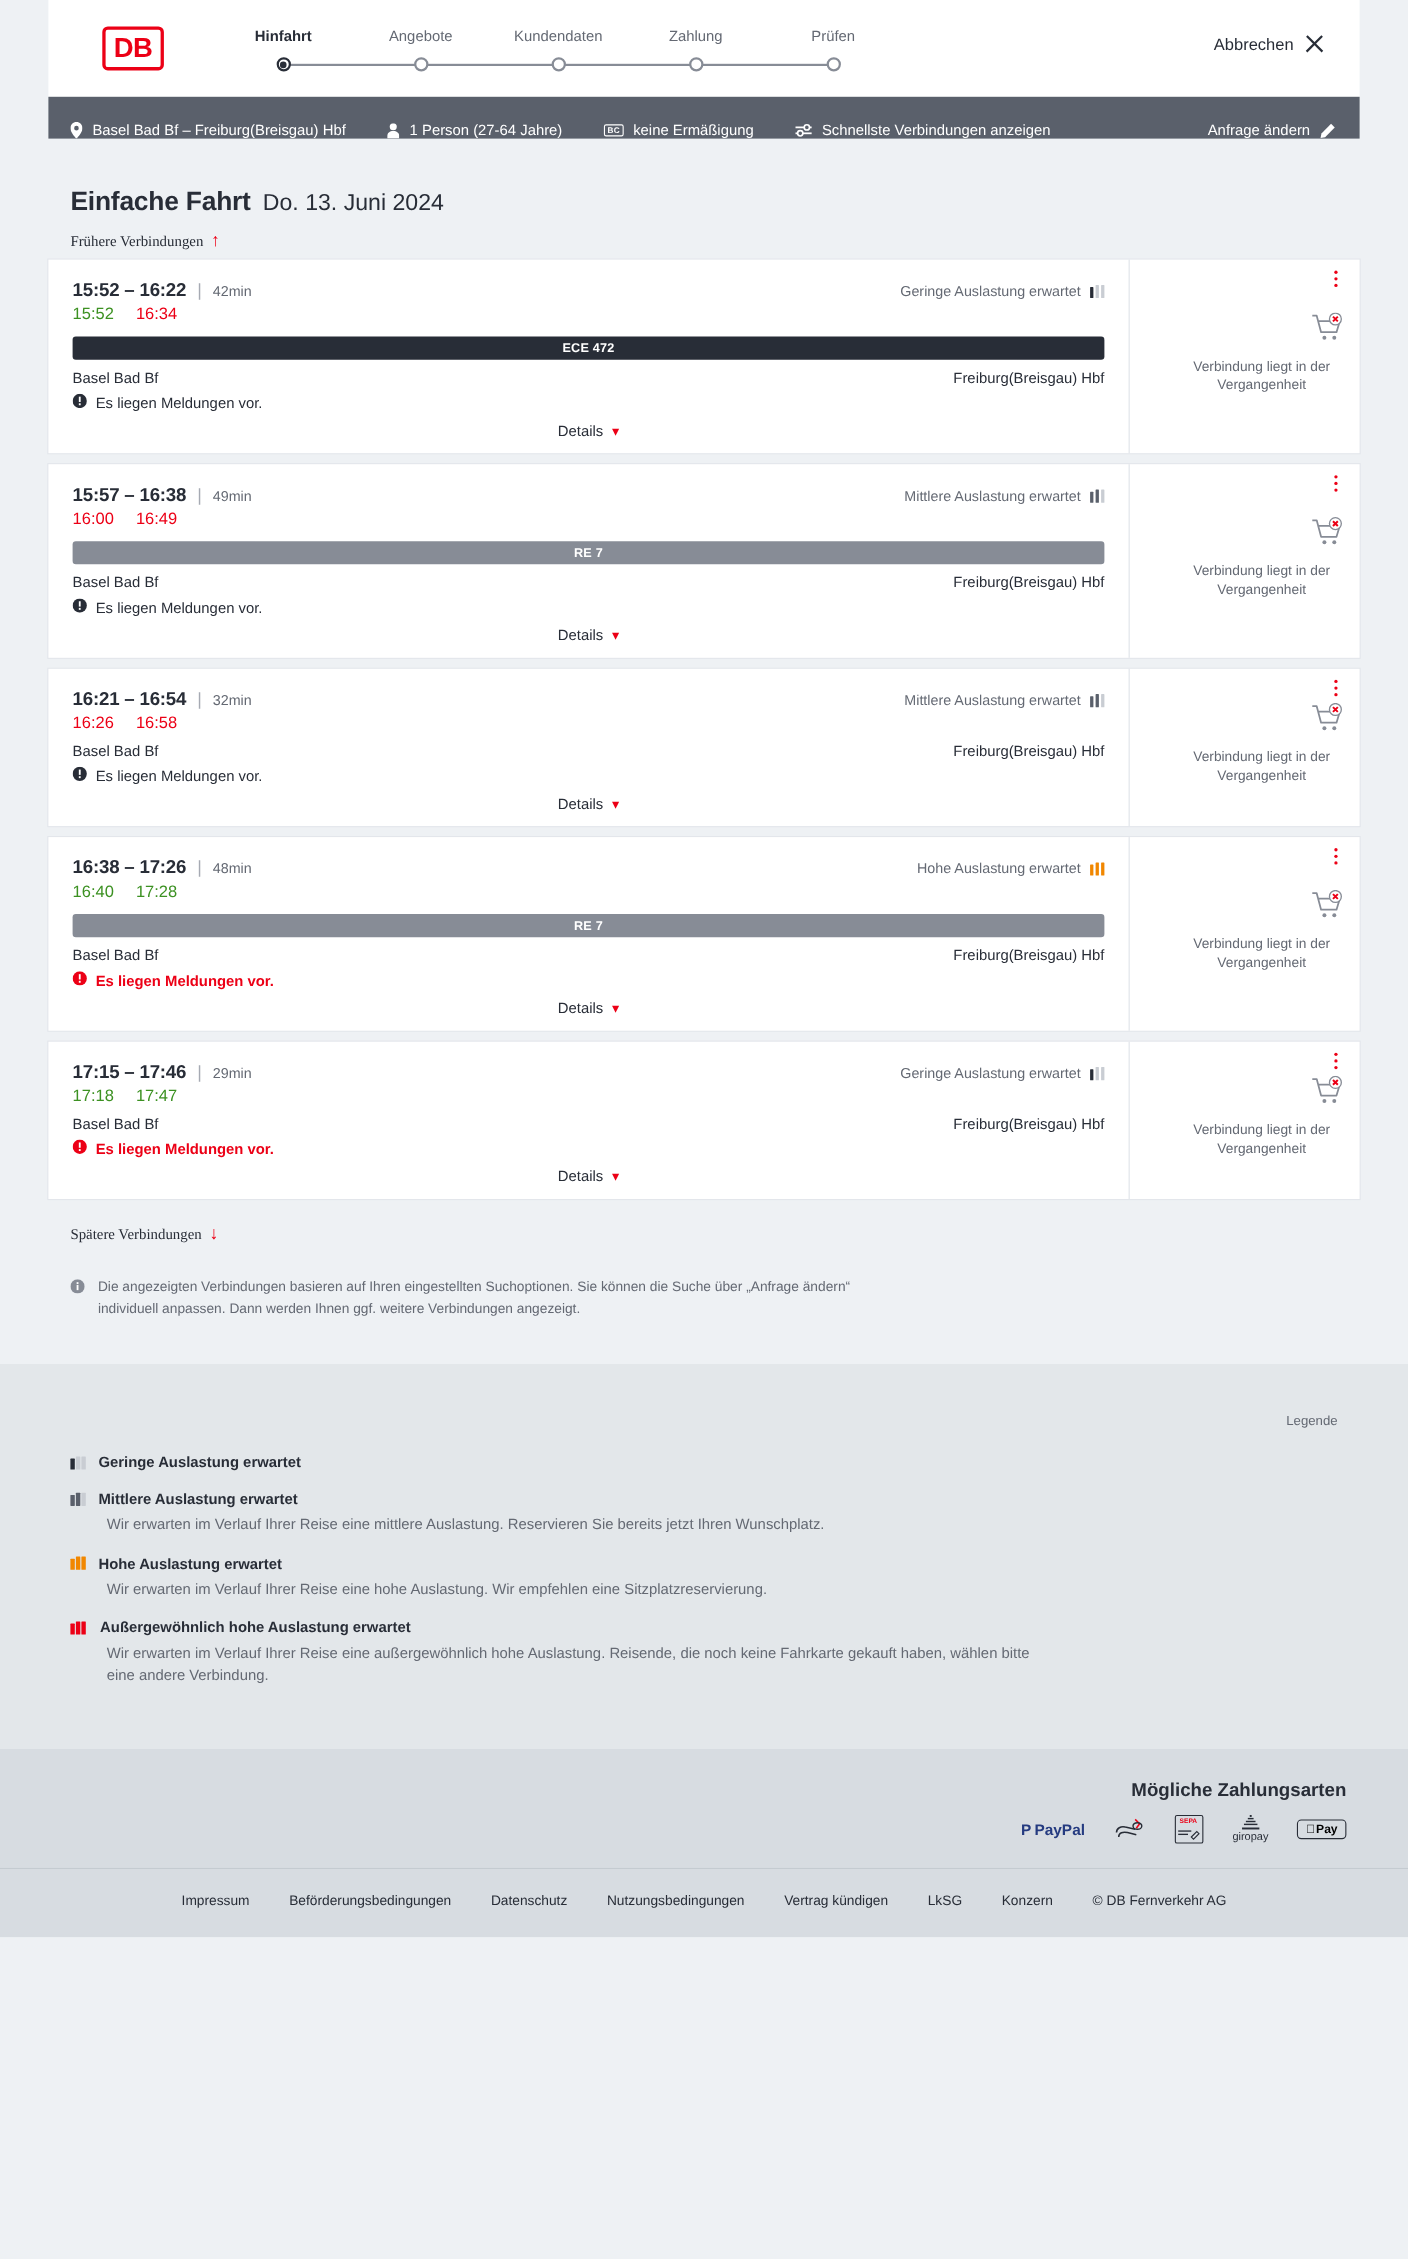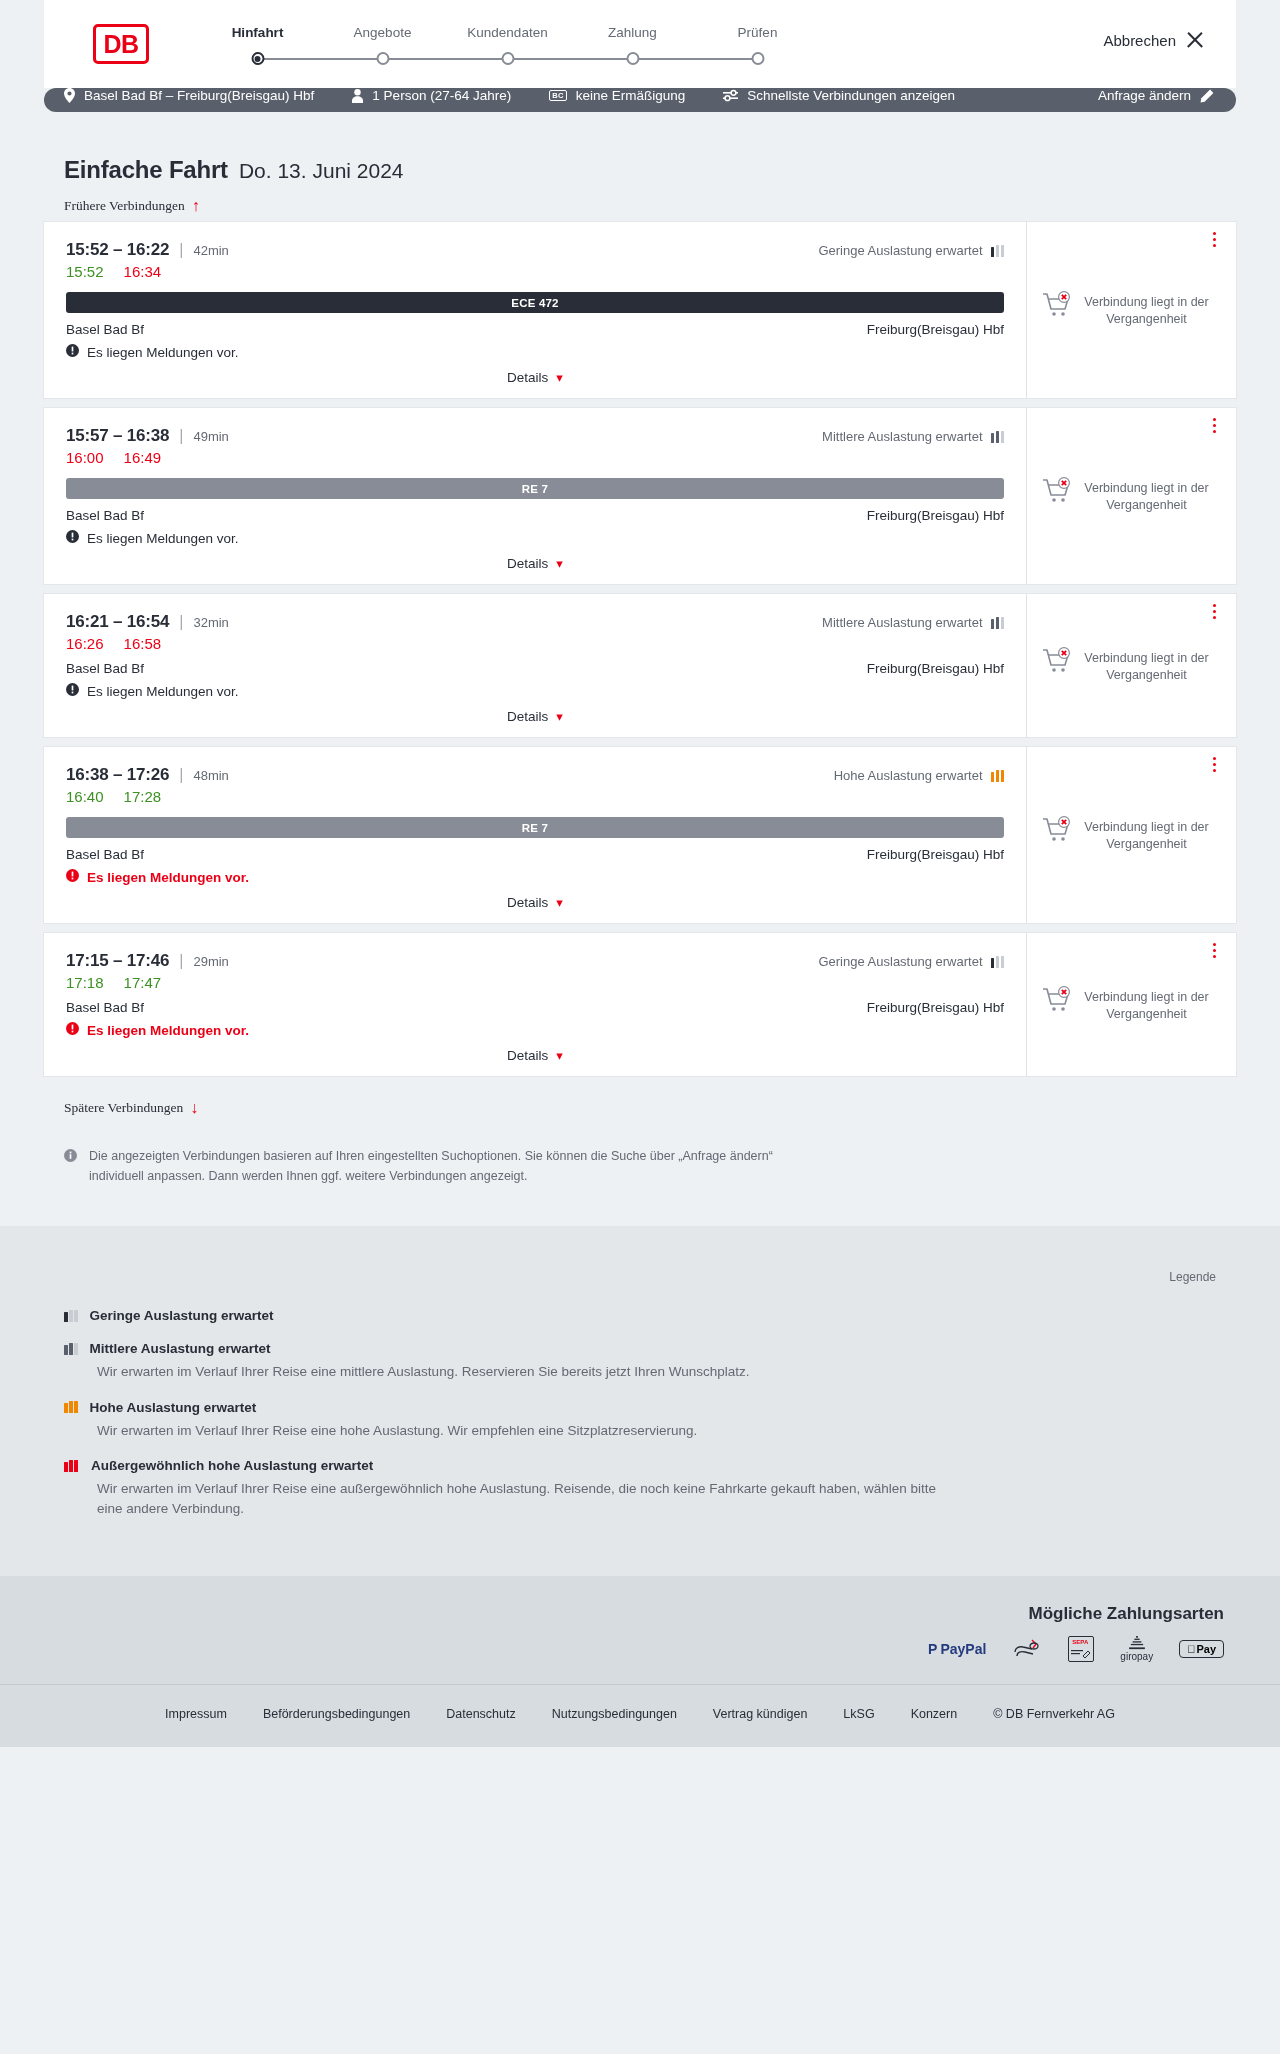--- a/index.html
+++ b/index.html
@@ -71,26 +71,25 @@
   .cancel-x::before, .cancel-x::after{
     content:""; position:absolute; left:50%; top:50%; width:20px; height:2.4px;
     background:#282d37; transform-origin:center;
   }
   .cancel-x::before{ transform:translate(-50%,-50%) rotate(45deg); }
   .cancel-x::after { transform:translate(-50%,-50%) rotate(-45deg); }
 
   
   .criteria {
     background:#5a606b; color:#fff;
-    margin:0 44px; height:24px;
-    display:flex; align-items:flex-start;
+    margin:0 44px; height:38px;
+    display:flex; align-items:flex-end;
     padding:0 20px;
     font-size:13.5px;
     position:relative;
-    border-radius:18px;
   }
   .crit-item { display:flex; align-items:center; gap:9px; margin-right:38px; white-space:nowrap; }
   .crit-item svg { flex:0 0 auto; }
   .bc-box {
     border:1.5px solid #fff; border-radius:2px; font-size:7.5px; font-weight:bold;
     padding:1px 2px; line-height:1; letter-spacing:0.3px;
   }
   .crit-edit {
     position:absolute; right:22px; display:flex; align-items:center; gap:9px;
     cursor:pointer; font-size:13.5px;
@@ -112,22 +111,22 @@
 
   
   .conn {
     background:#fff; margin:0 0 10px 0;
     display:flex; min-height:135px;
     box-shadow:0 0 0 1px #e3e6eb;
   }
   .conn-left { flex:1 1 auto; padding:18px 22px 12px 22px; position:relative; }
   .conn-right {
     flex:0 0 210px; border-left:1px solid #dfe3e8;
-    position:relative; display:flex; 
-    align-items:center; justify-content:center; padding:8px 14px 14px 14px;
+    position:relative; display:flex; flex-direction:column;
+    align-items:flex-end; justify-content:center; padding:8px 14px 14px 14px;
   }
 
   .row-top { display:flex; align-items:baseline; }
   .times { font-size:17px; font-weight:bold; letter-spacing:-0.2px; }
   .sep { color:#a6aab3; margin:0 10px; font-weight:normal; }
   .dur { font-size:13px; color:#646973; }
   .occ {
     margin-left:auto; display:flex; align-items:center; gap:8px;
     font-size:13px; color:#646973; white-space:nowrap;
   }

